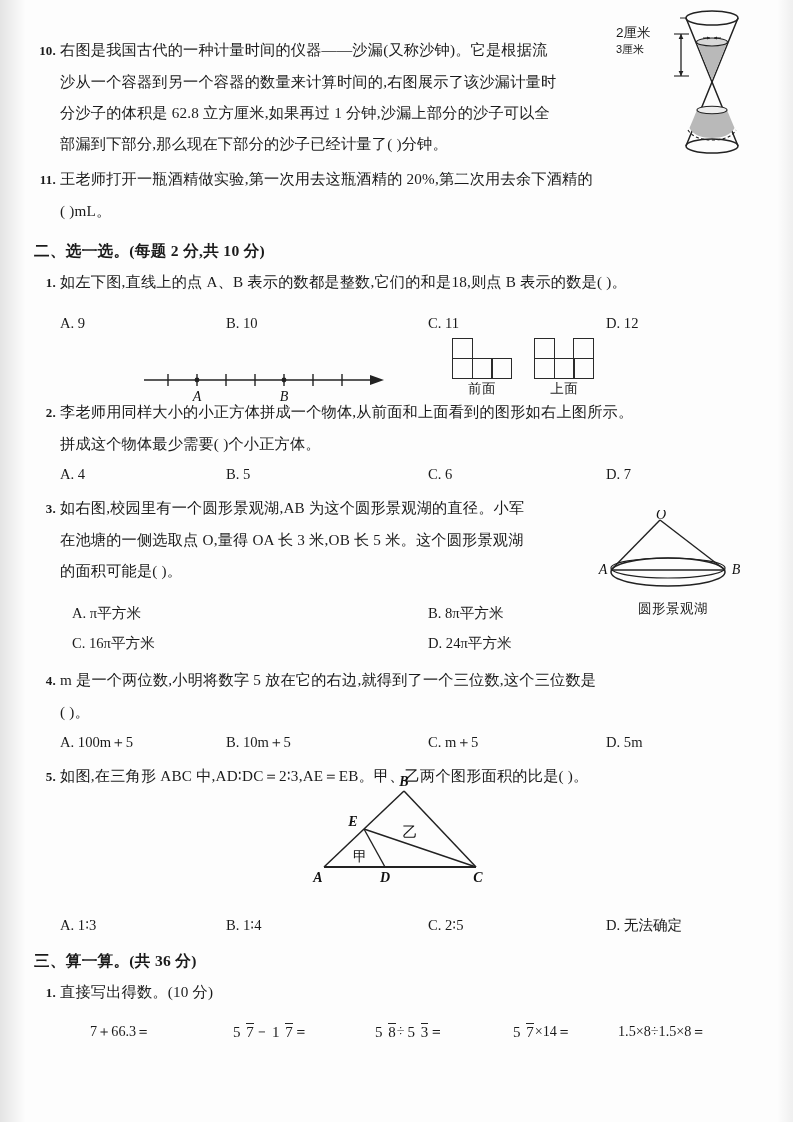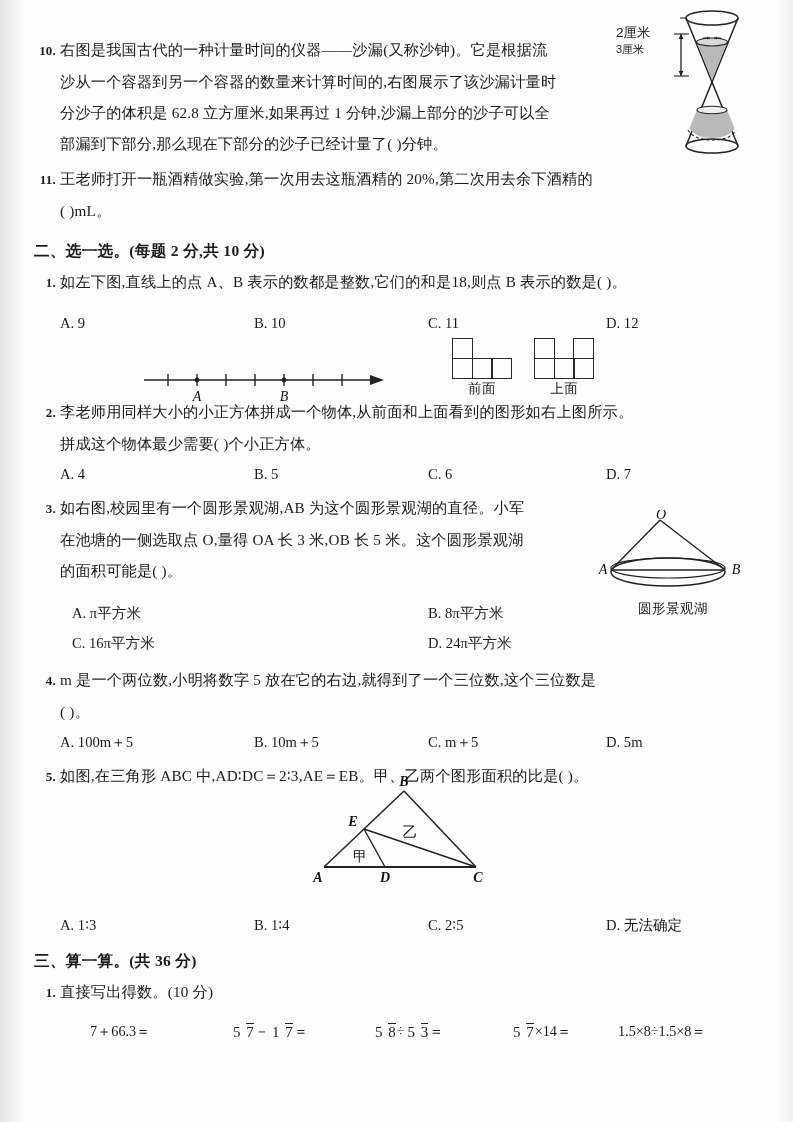--- a/index.html
+++ b/index.html
@@ -80,21 +80,21 @@
     height: 30px;
     font-size: 14.6px;
     line-height: 30px;
     padding-left: 26px;
   }
   .opts > span {
     position: absolute;
     white-space: nowrap;
   }
   .o1 { left: 26px; }
-  .o2 { left: 220px; }
+  .o2 { left: 192px; }
   .o3 { left: 394px; }
   .o4 { left: 572px; }
 
   .opts2 {
     position: relative;
     height: 30px;
     font-size: 14.6px;
     line-height: 30px;
   }
   .opts2 > span { position: absolute; white-space: nowrap; }

